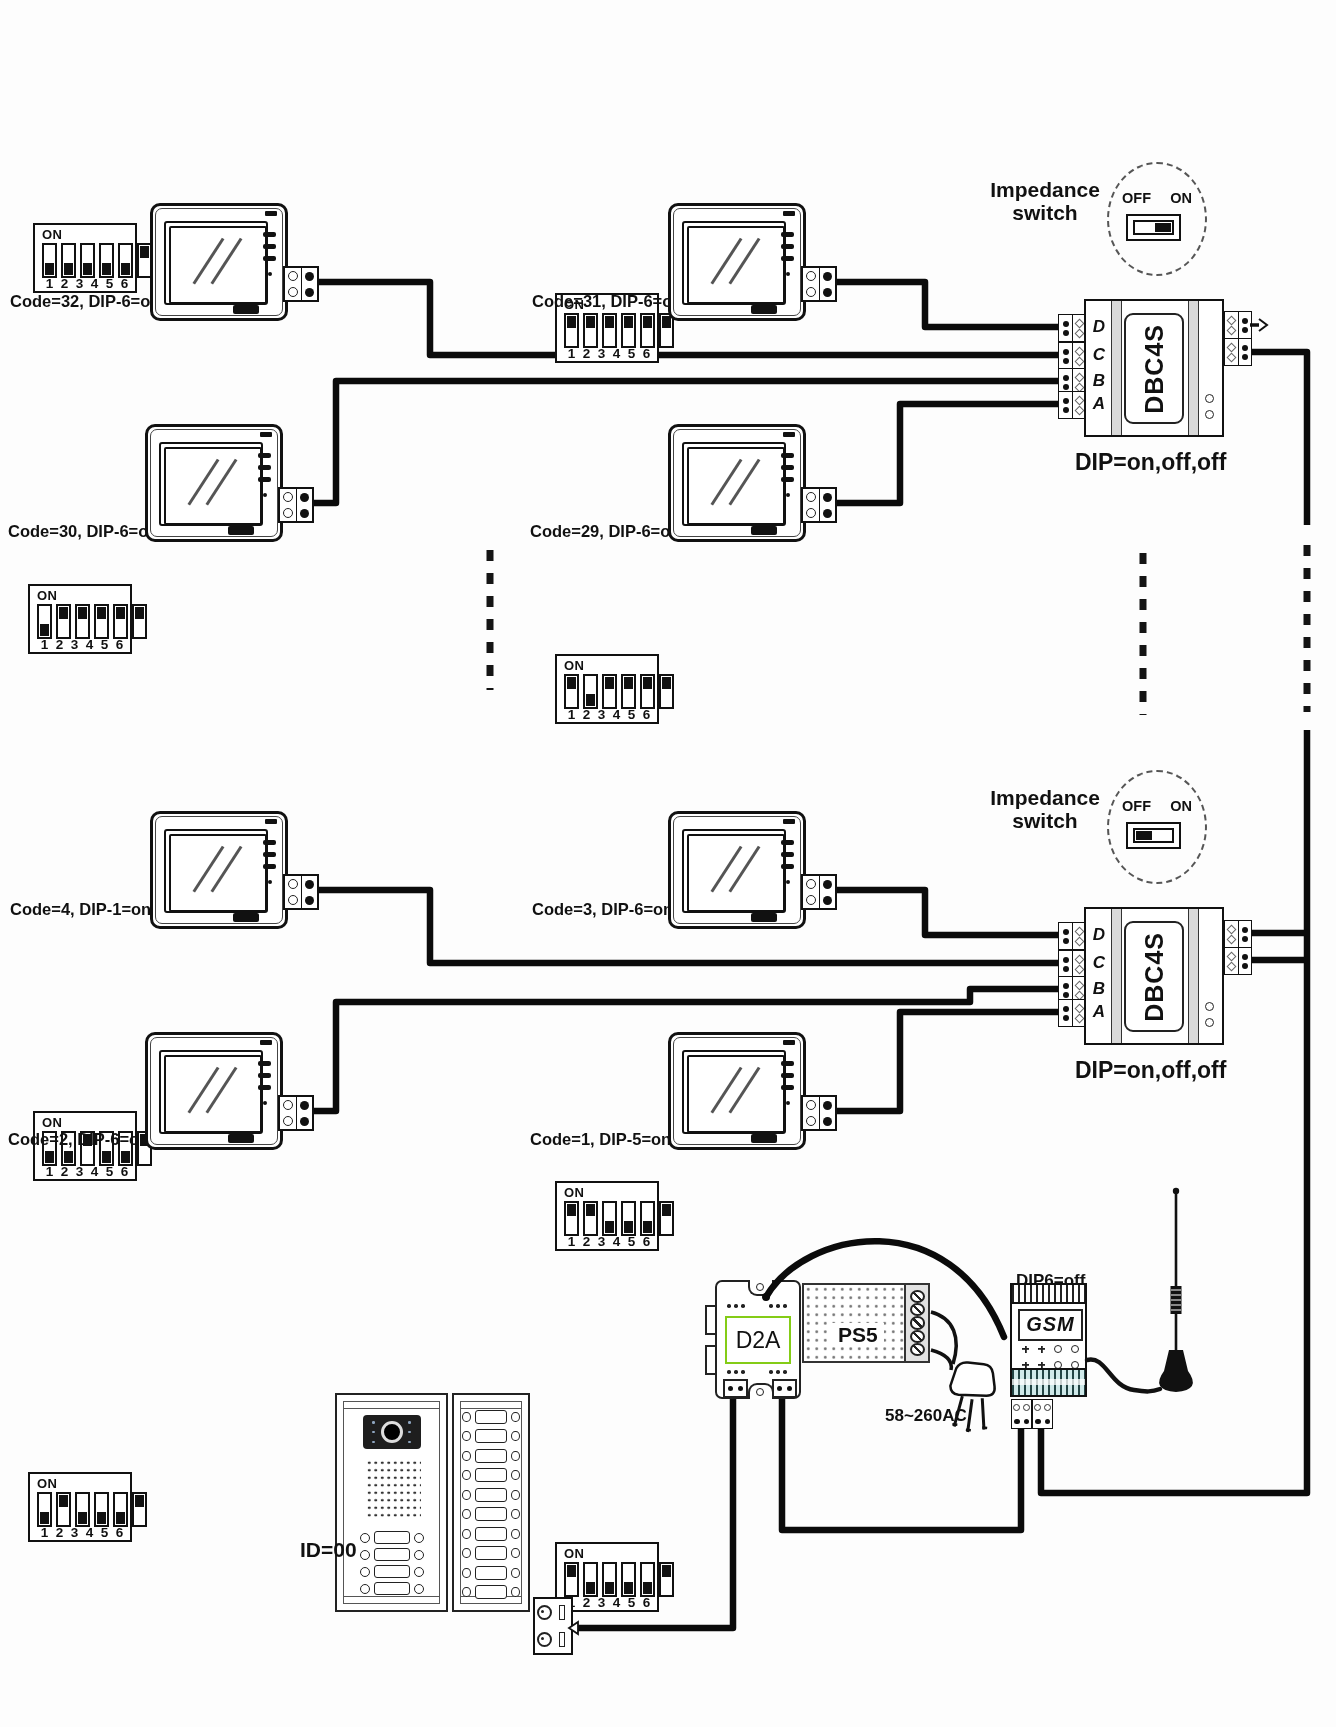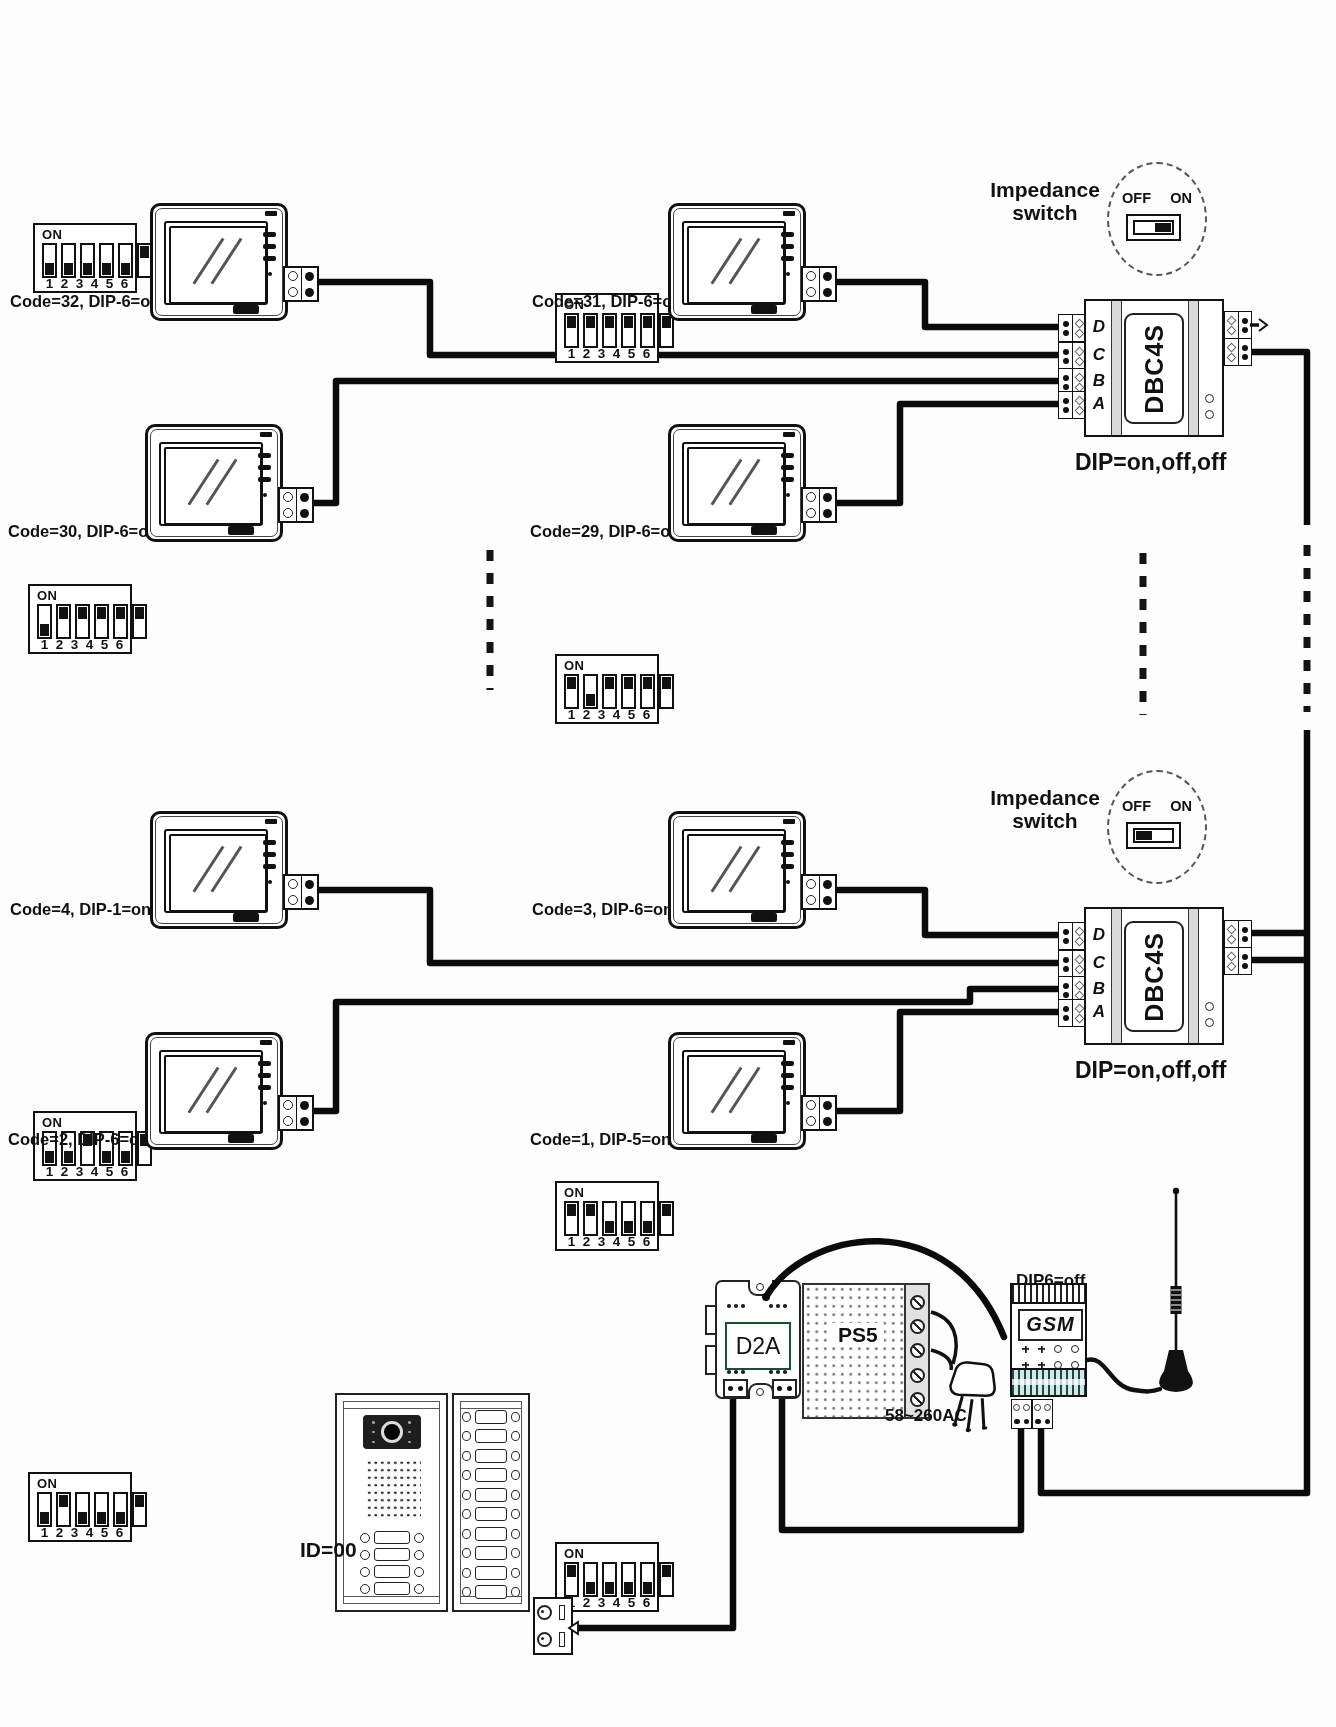--- a/index.html
+++ b/index.html
@@ -73,28 +73,28 @@
   .imp-knob.on { right:1px; } .imp-knob.off { left:1px; }
 
   
   .d2a { width:100px; height:122px; }
   .d2a-f { position:absolute; left:0; width:13px; height:26px; border:2px solid #222; background:#fff; }
   .d2a-box { position:absolute; left:10px; top:2px; width:82px; height:115px; border:2.5px solid #222; border-radius:7px; background:#fff; }
   .d2a-tab { position:absolute; left:31px; width:22px; height:14px; border:2px solid #222; background:#fff; }
   .d2a-tab.t { top:-2px; border-top:none; border-radius:0 0 9px 9px; }
   .d2a-tab.b { bottom:-2px; border-bottom:none; border-radius:9px 9px 0 0; }
   .d2a-tab::after { content:""; position:absolute; left:6px; top:3px; width:6px; height:6px; border:1.8px solid #222; border-radius:50%; }
-  .d2a-lbl { position:absolute; left:8px; top:40px; width:62px; height:44px; border:2px solid #14532d; display:flex; align-items:center; justify-content:center; font-size:23px; background:#fff; }
+  .d2a-lbl { position:absolute; left:8px; top:34px; width:62px; height:44px; border:2px solid #84cc16; display:flex; align-items:center; justify-content:center; font-size:23px; background:#fff; }
   .d2a-dots { position:absolute; display:flex; gap:3.5px; }
   .d2a-dots i { width:3.5px; height:3.5px; background:#222; border-radius:50%; }
   .d2a-c { position:absolute; bottom:-1px; width:21px; height:15px; border:2px solid #222; background:#fff; display:flex; align-items:center; justify-content:space-around; }
   .d2a-c i { width:5px; height:5px; background:#111; border-radius:50%; }
 
   
-  .ps5 { width:128px; height:136px; border:2.5px solid #333; background-image:radial-gradient(circle,#777 1.2px,#fff 1.5px); background-size:8.5px 8.5px; box-sizing:border-box; }
+  .ps5 { width:128px; height:80px; border:2.5px solid #333; background-image:radial-gradient(circle,#777 1.2px,#fff 1.5px); background-size:8.5px 8.5px; box-sizing:border-box; }
   .ps5-lbl { position:absolute; left:28px; top:38px; background:#fff; padding:0 6px; font-size:21px; font-weight:bold; }
   .ps5-col { position:absolute; right:0; top:0; bottom:0; width:22px; background:#e2e2e2; border-left:2px solid #333; display:flex; flex-direction:column; align-items:center; justify-content:space-around; padding:5px 0; }
   .screw { width:11px; height:11px; border:2px solid #222; border-radius:50%; background:#fff linear-gradient(45deg, transparent 42%, #222 42%, #222 58%, transparent 58%); }
   .aclabel { font-size:17px; font-weight:bold; }
 
   
   .gsm { width:77px; height:114px; border:2px solid #111; background:#fff; box-sizing:border-box; }
   .gsm-top { position:absolute; left:0; right:0; top:0; height:17px; border-bottom:2px solid #111;
      background:repeating-linear-gradient(90deg,#222 0 2px,#fff 2px 6px); }
   .gsm-plate { position:absolute; left:6px; top:24px; width:61px; height:28px; border:2px solid #222; text-align:center; font-size:20px; font-weight:bold; letter-spacing:1px; line-height:26px; background:#fff; }

